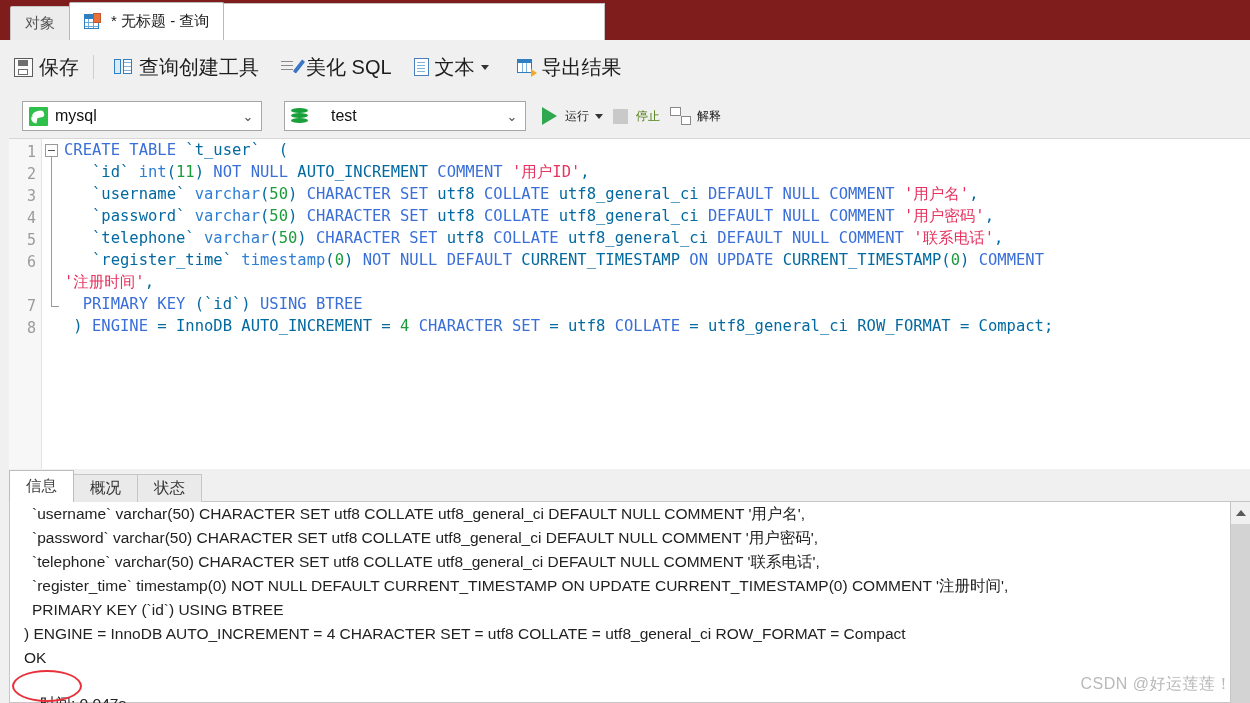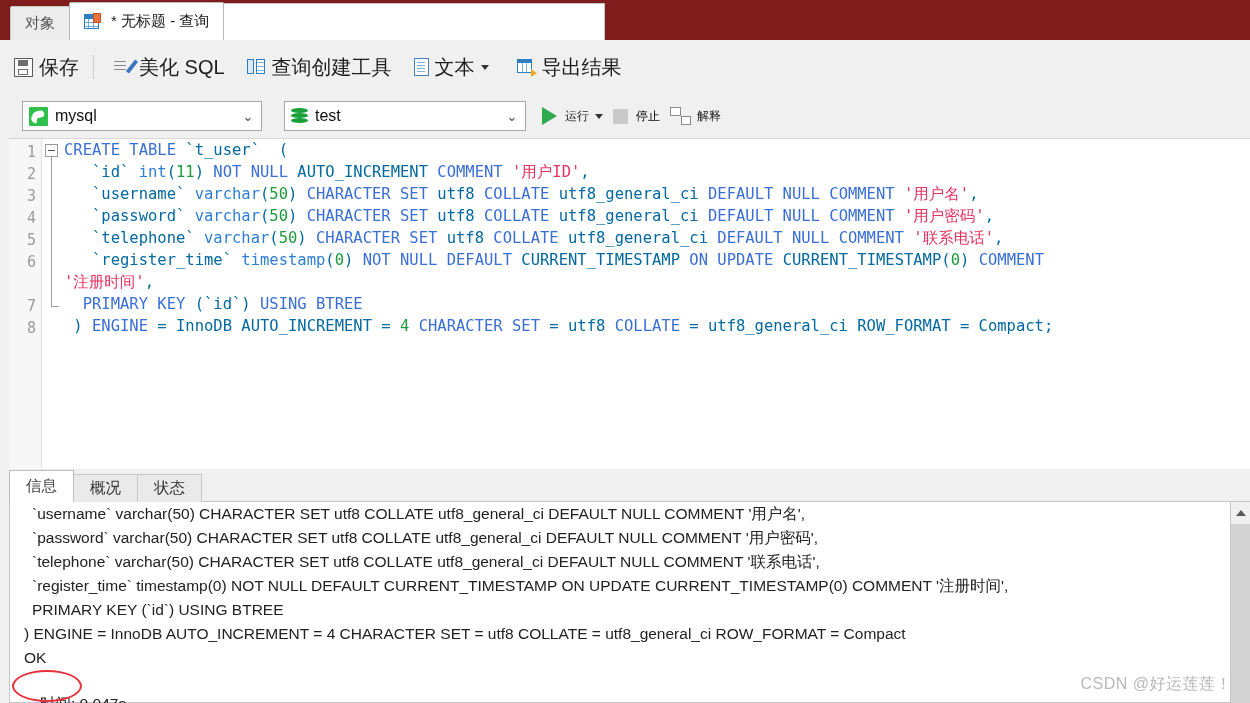--- a/index.html
+++ b/index.html
@@ -77,37 +77,37 @@
   .caret{width:0;height:0;border-left:4.5px solid transparent;border-right:4.5px solid transparent;
          border-top:5px solid #333;margin:0 6px;}
 
   
   .connrow{position:absolute;left:0;top:94px;width:1250px;height:44px;background:#f0f0f0;display:flex;align-items:center;}
   .combo{height:30px;background:#fff;border:1px solid #a6a6a6;display:flex;align-items:center;
          box-sizing:border-box;padding:0 2px 0 6px;font-size:16px;color:#111;}
   .combo .cval{flex:1;margin-left:7px;white-space:nowrap;overflow:hidden;}
   .combo .chev{width:22px;text-align:center;color:#4a4a4a;font-size:13px;}
   .combo-db{width:240px;margin-left:22px;}
-  .combo-schema{width:242px;margin-left:22px;}
+  .combo-schema{width:242px;margin-left:22px;gap:16px;}
   
   .ic-mysql{width:19px;height:19px;background:#2ec04b;position:relative;flex:0 0 auto;border-radius:1px;}
   .ic-mysql:before{content:"";position:absolute;left:3px;top:4px;width:12px;height:7px;
     background:#fff;border-radius:60% 40% 30% 50%;transform:rotate(-12deg);}
   .ic-mysql:after{content:"";position:absolute;left:2px;top:10px;width:6px;height:6px;background:#fff;
     border-radius:0 0 0 80%;transform:rotate(10deg);}
   
   .ic-db{width:17px;height:19px;position:relative;flex:0 0 auto;}
   .ic-db i{position:absolute;left:0;width:17px;height:5px;background:#19a03a;border-radius:50%;display:block;}
   .ic-db i:nth-child(1){top:1px;}
   .ic-db i:nth-child(2){top:6px;}
   .ic-db i:nth-child(3){top:11px;}
   .runbtn{display:flex;align-items:center;height:30px;margin-left:16px;font-size:12px;color:#1d1d1d;}
   .play{width:0;height:0;border-left:15px solid #2fa84f;border-top:9px solid transparent;border-bottom:9px solid transparent;}
   .stopsq{width:15px;height:15px;background:#c9c9c9;}
-  .disabled{color:#000000;}
+  .disabled{color:#4d7c0f;}
   .ic-explain{width:21px;height:18px;position:relative;flex:0 0 auto;}
   .ic-explain:before{content:"";position:absolute;left:0;top:0;width:11px;height:9px;border:1.4px solid #8a8a8a;box-sizing:border-box;background:#fff;}
   .ic-explain:after{content:"";position:absolute;right:0;bottom:0;width:10px;height:9px;border:1.4px solid #8a8a8a;box-sizing:border-box;background:#fff;}
 
   
   .editor-wrap{position:absolute;left:9px;top:138px;width:1241px;height:330px;background:#fff;border-top:1px solid #d7d7d7;}
   .gutter{position:absolute;left:0;top:0;width:32px;height:330px;background:#f7f7f7;border-right:1px solid #e3e3e3;}
   .lnum{position:absolute;right:5px;width:26px;text-align:right;font-family:"DejaVu Sans Mono","Liberation Mono",monospace;
         font-size:15px;color:#9b9b9b;line-height:22px;height:22px;}
   .foldcol{position:absolute;left:33px;top:0;width:22px;height:330px;background:#fff;}
@@ -176,27 +176,27 @@
   <div class="toolbar">
 
     <div class="tbtn">
       <span class="ic ic-save"></span>
       <span class="lbl">保存</span>
     </div>
 
     <div class="tsep"></div>
 
     <div class="tbtn">
+      <span class="ic ic-qb"></span>
+      <span class="lbl">查询创建工具</span>
+    </div>
+
+    <div class="tbtn">
       <span class="ic ic-beautify"></span>
       <span class="lbl">美化 SQL</span>
-    </div>
-
-    <div class="tbtn">
-      <span class="ic ic-qb"></span>
-      <span class="lbl">查询创建工具</span>
     </div>
 
     <div class="tbtn">
       <span class="ic ic-doc"></span>
       <span class="lbl">文本</span>
       <span class="caret"></span>
     </div>
 
     <div class="tbtn">
       <span class="ic ic-export"></span>

